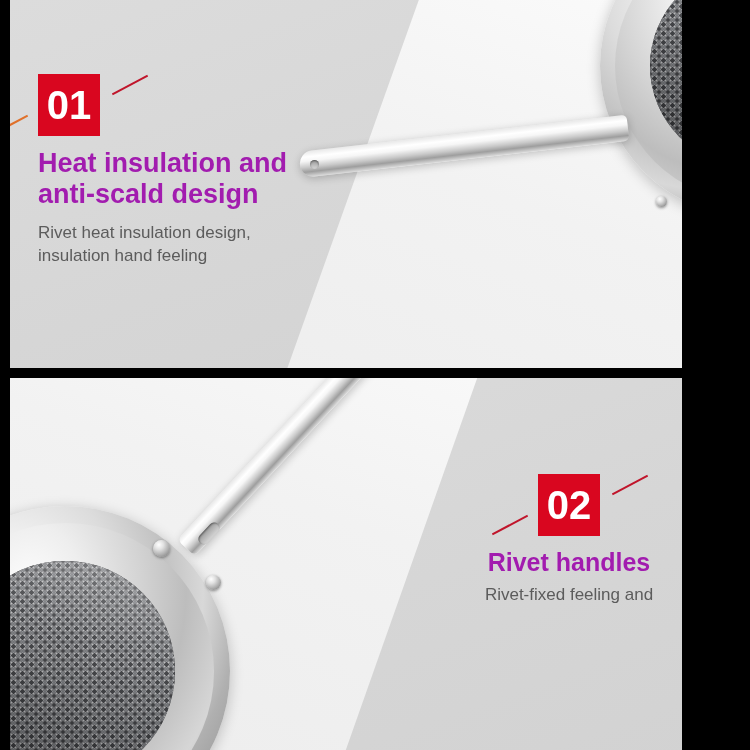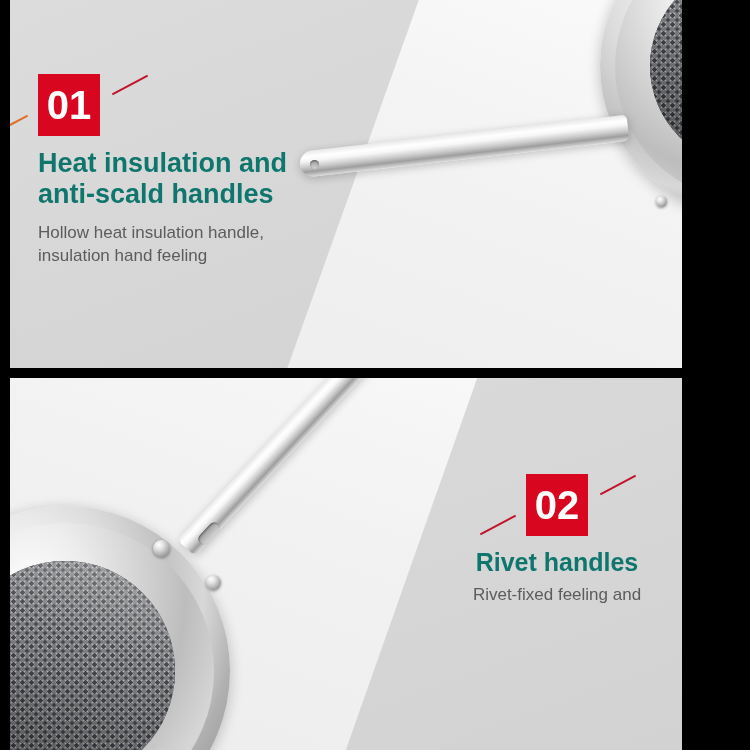--- a/index.html
+++ b/index.html
@@ -165,21 +165,21 @@
     position: absolute;
     z-index: 5;
   }
   #content-1 {
     left: 28px;
     top: 74px;
     width: 330px;
     text-align: left;
   }
   #content-2 {
-    left: 392px;
+    left: 404px;
     top: 96px;
     width: 310px;
     text-align: center;
   }
 
   .badge-row {
     position: relative;
     height: 62px;
     margin-bottom: 12px;
   }
@@ -212,21 +212,21 @@
     top: 50px;
     transform: rotate(-28deg);
   }
   .dash-upper {
     right: -50px;
     top: 10px;
     transform: rotate(-28deg);
   }
 
   .title {
-    color: #0f766e;
+    color: #a21caf;
     font-weight: bold;
     margin: 0 0 10px 0;
   }
   #content-1 .title { font-size: 27px; line-height: 1.16; }
   #content-2 .title { font-size: 25px; line-height: 1.16; margin-bottom: 6px; }
 
   .subtitle {
     color: #5c5c5c;
     font-weight: normal;
     margin: 0;
@@ -259,24 +259,24 @@
 
     <div class="content" id="content-1">
       <div class="badge-row">
         <div class="badge">01
           <span class="dash dash-lower" style="background:#e0702a"></span>
           <span class="dash dash-upper" style="background:#c0152b"></span>
         </div>
       </div>
       <h2 class="title">
         <span>Heat insulation and</span><br>
-        <span>anti-scald handles</span>
+        <span>anti-scald design</span>
       </h2>
       <p class="subtitle">
-        <span>Hollow heat insulation handle,</span><br>
+        <span>Rivet heat insulation design,</span><br>
         <span>insulation hand feeling</span>
       </p>
     </div>
   </section>
 
   <section class="panel" id="panel-2">
     <div class="panel-bg"></div>
     <div class="photo-wedge"></div>
 
     <div class="pan" id="pan-bottom">

